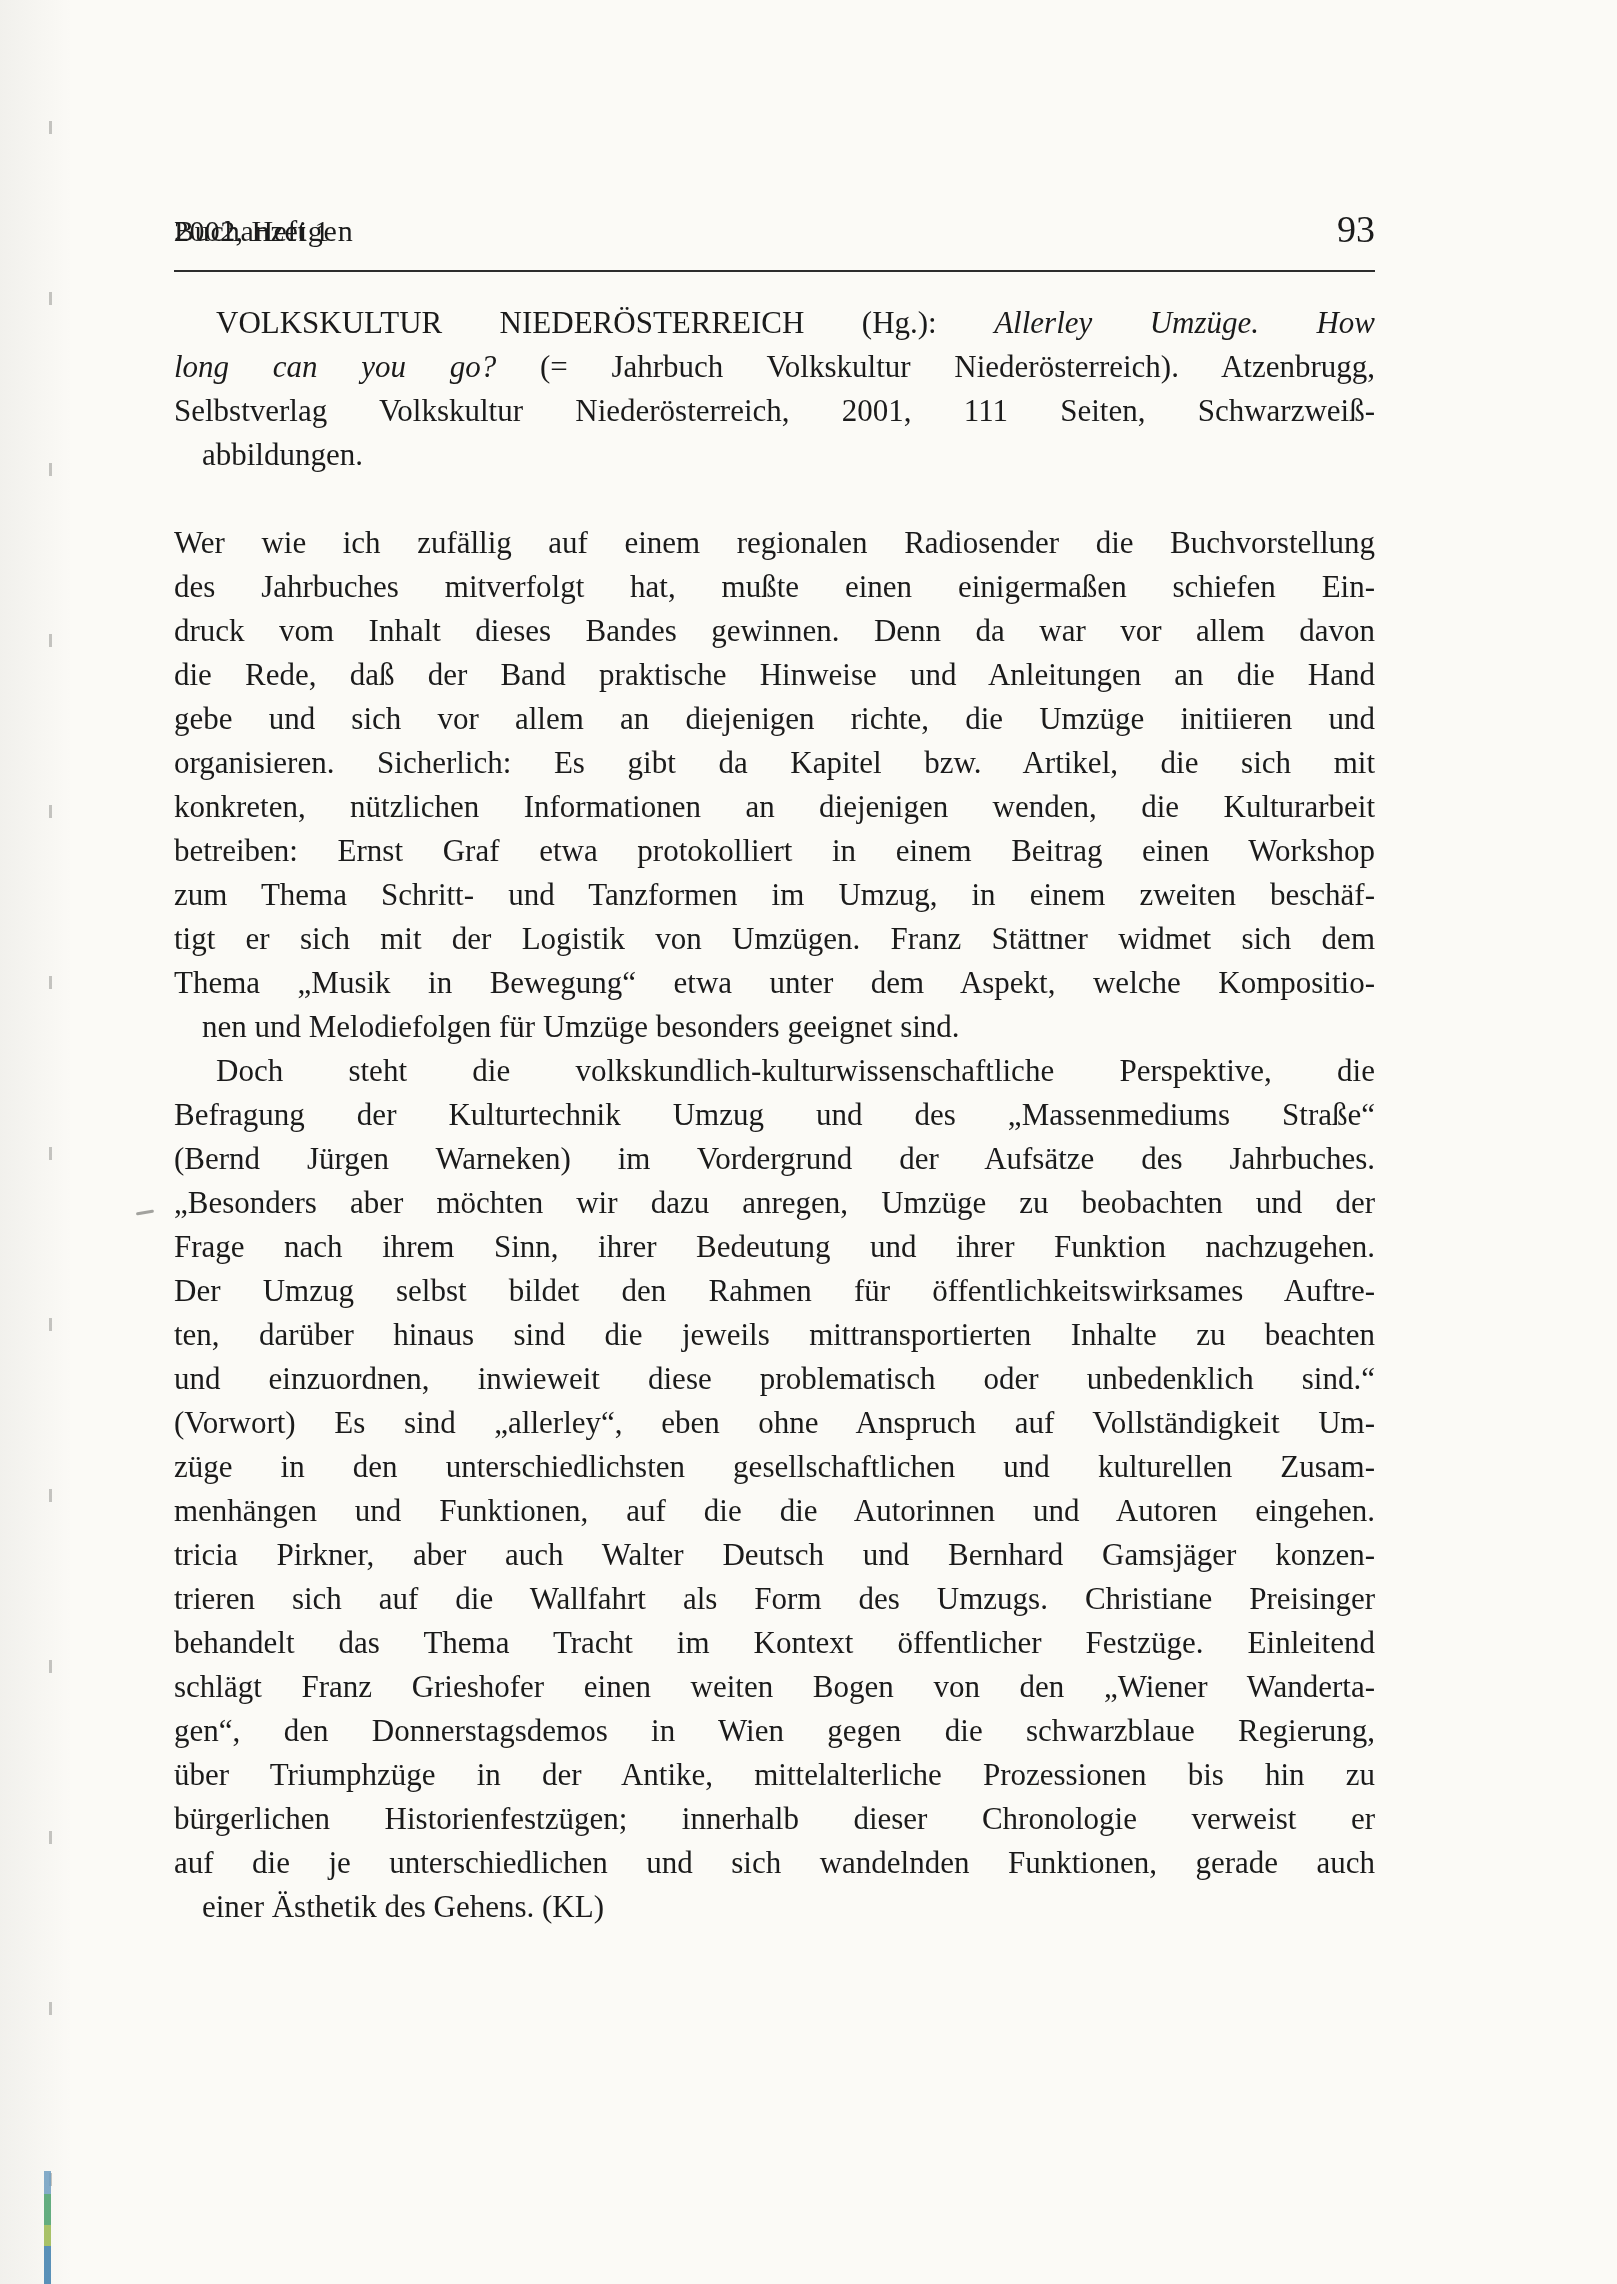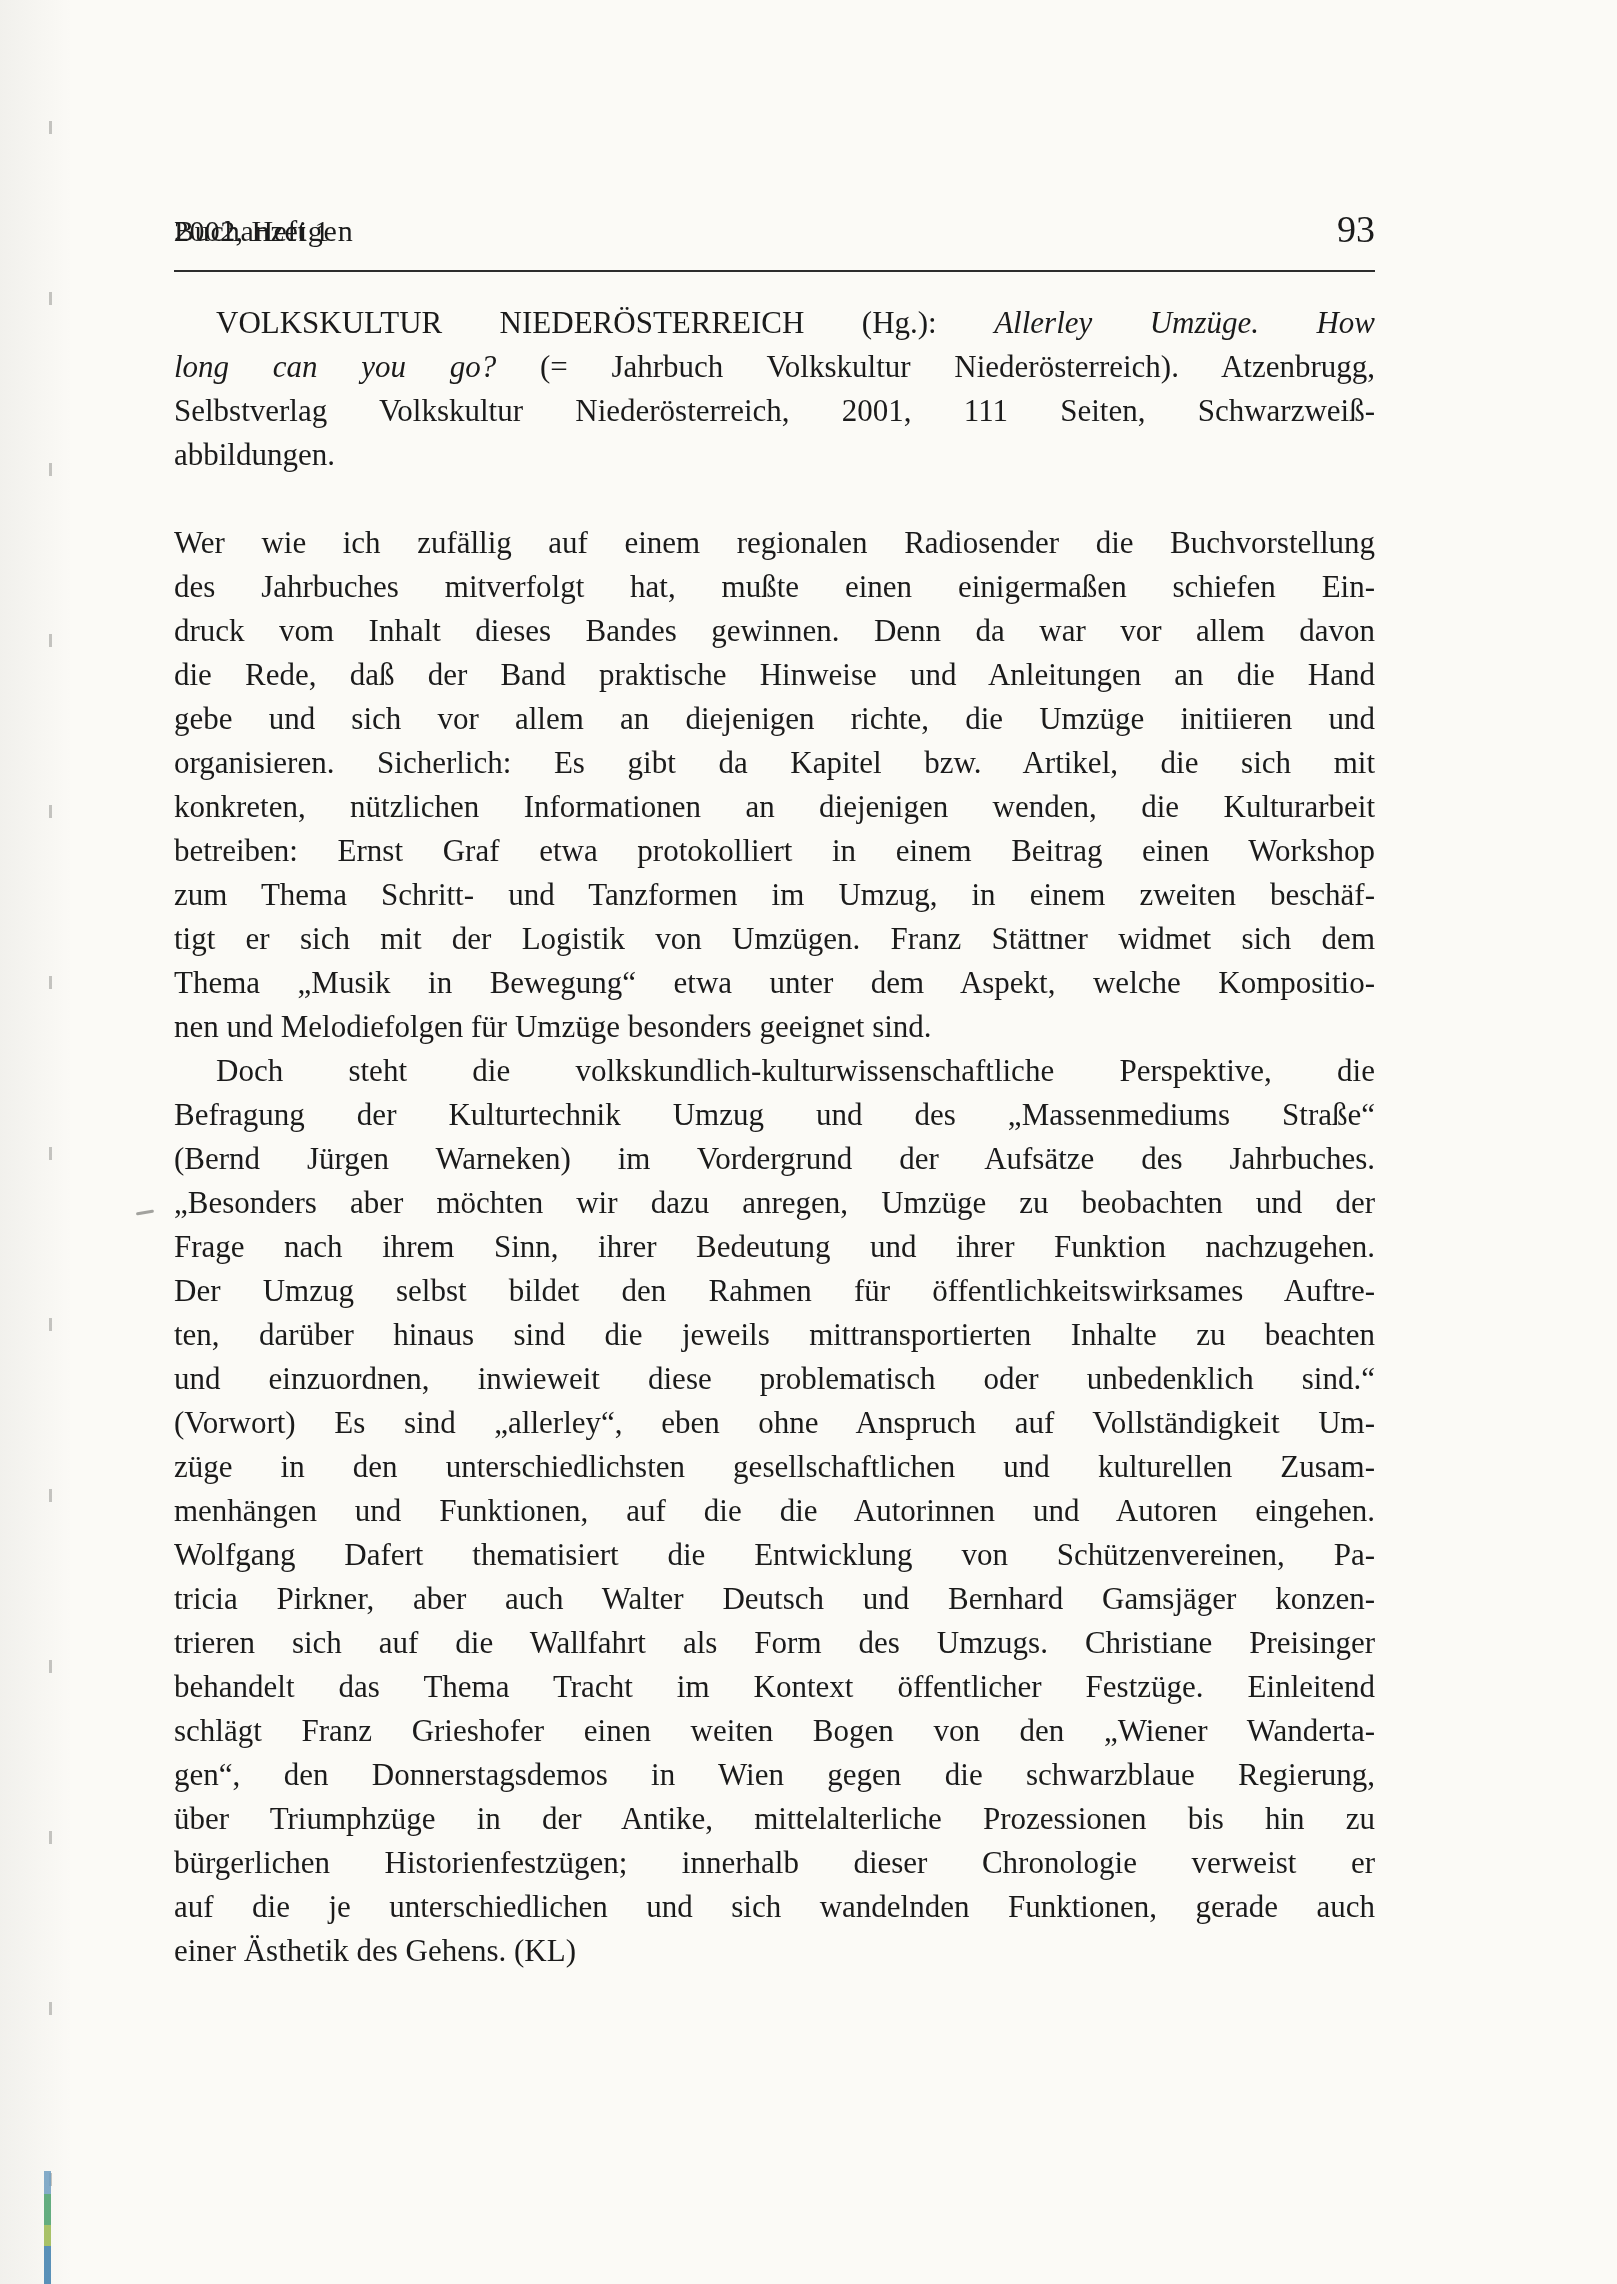--- a/index.html
+++ b/index.html
@@ -39,21 +39,21 @@
     left: 174px; width: 1201px; top: 301px;
     font-size: 31px;
     line-height: 44px;
   }
   .line {
     text-align: justify;
     text-align-last: justify;
     text-justify: inter-word;
     white-space: normal;
   }
-  .line.last, .para .line:last-child { text-align-last: left; }
+  .line.last, .para .line:last-child { text-align-last: left; margin-left: 28px; }
   .citation .line:first-child { padding-left: 42px; }
   .para1 { margin-top: 44px; }
   .para2 .line:first-child { padding-left: 42px; }
   .citation i { font-style: italic; }
 
   
   .margin-marks {
     position: absolute;
     left: 49px; top: 121px; bottom: 0; width: 3.2px;
     background: repeating-linear-gradient(
@@ -127,21 +127,20 @@
         <div class="line">Befragung der Kulturtechnik Umzug und des „Massenmediums Straße“</div>
         <div class="line">(Bernd Jürgen Warneken) im Vordergrund der Aufsätze des Jahrbuches.</div>
         <div class="line">„Besonders aber möchten wir dazu anregen, Umzüge zu beobachten und der</div>
         <div class="line">Frage nach ihrem Sinn, ihrer Bedeutung und ihrer Funktion nachzugehen.</div>
         <div class="line">Der Umzug selbst bildet den Rahmen für öffentlichkeitswirksames Auftre-</div>
         <div class="line">ten, darüber hinaus sind die jeweils mittransportierten Inhalte zu beachten</div>
         <div class="line">und einzuordnen, inwieweit diese problematisch oder unbedenklich sind.“</div>
         <div class="line">(Vorwort) Es sind „allerley“, eben ohne Anspruch auf Vollständigkeit Um-</div>
         <div class="line">züge in den unterschiedlichsten gesellschaftlichen und kulturellen Zusam-</div>
         <div class="line">menhängen und Funktionen, auf die die Autorinnen und Autoren eingehen.</div>
-        <div class="line">Wolfgang Dafert thematisiert die Entwicklung von Schützenvereinen, Pa-</div>
         <div class="line">tricia Pirkner, aber auch Walter Deutsch und Bernhard Gamsjäger konzen-</div>
         <div class="line">trieren sich auf die Wallfahrt als Form des Umzugs. Christiane Preisinger</div>
         <div class="line">behandelt das Thema Tracht im Kontext öffentlicher Festzüge. Einleitend</div>
         <div class="line">schlägt Franz Grieshofer einen weiten Bogen von den „Wiener Wanderta-</div>
         <div class="line">gen“, den Donnerstagsdemos in Wien gegen die schwarzblaue Regierung,</div>
         <div class="line">über Triumphzüge in der Antike, mittelalterliche Prozessionen bis hin zu</div>
         <div class="line">bürgerlichen Historienfestzügen; innerhalb dieser Chronologie verweist er</div>
         <div class="line">auf die je unterschiedlichen und sich wandelnden Funktionen, gerade auch</div>
         <div class="line">einer Ästhetik des Gehens. (KL)</div>
       </div>

